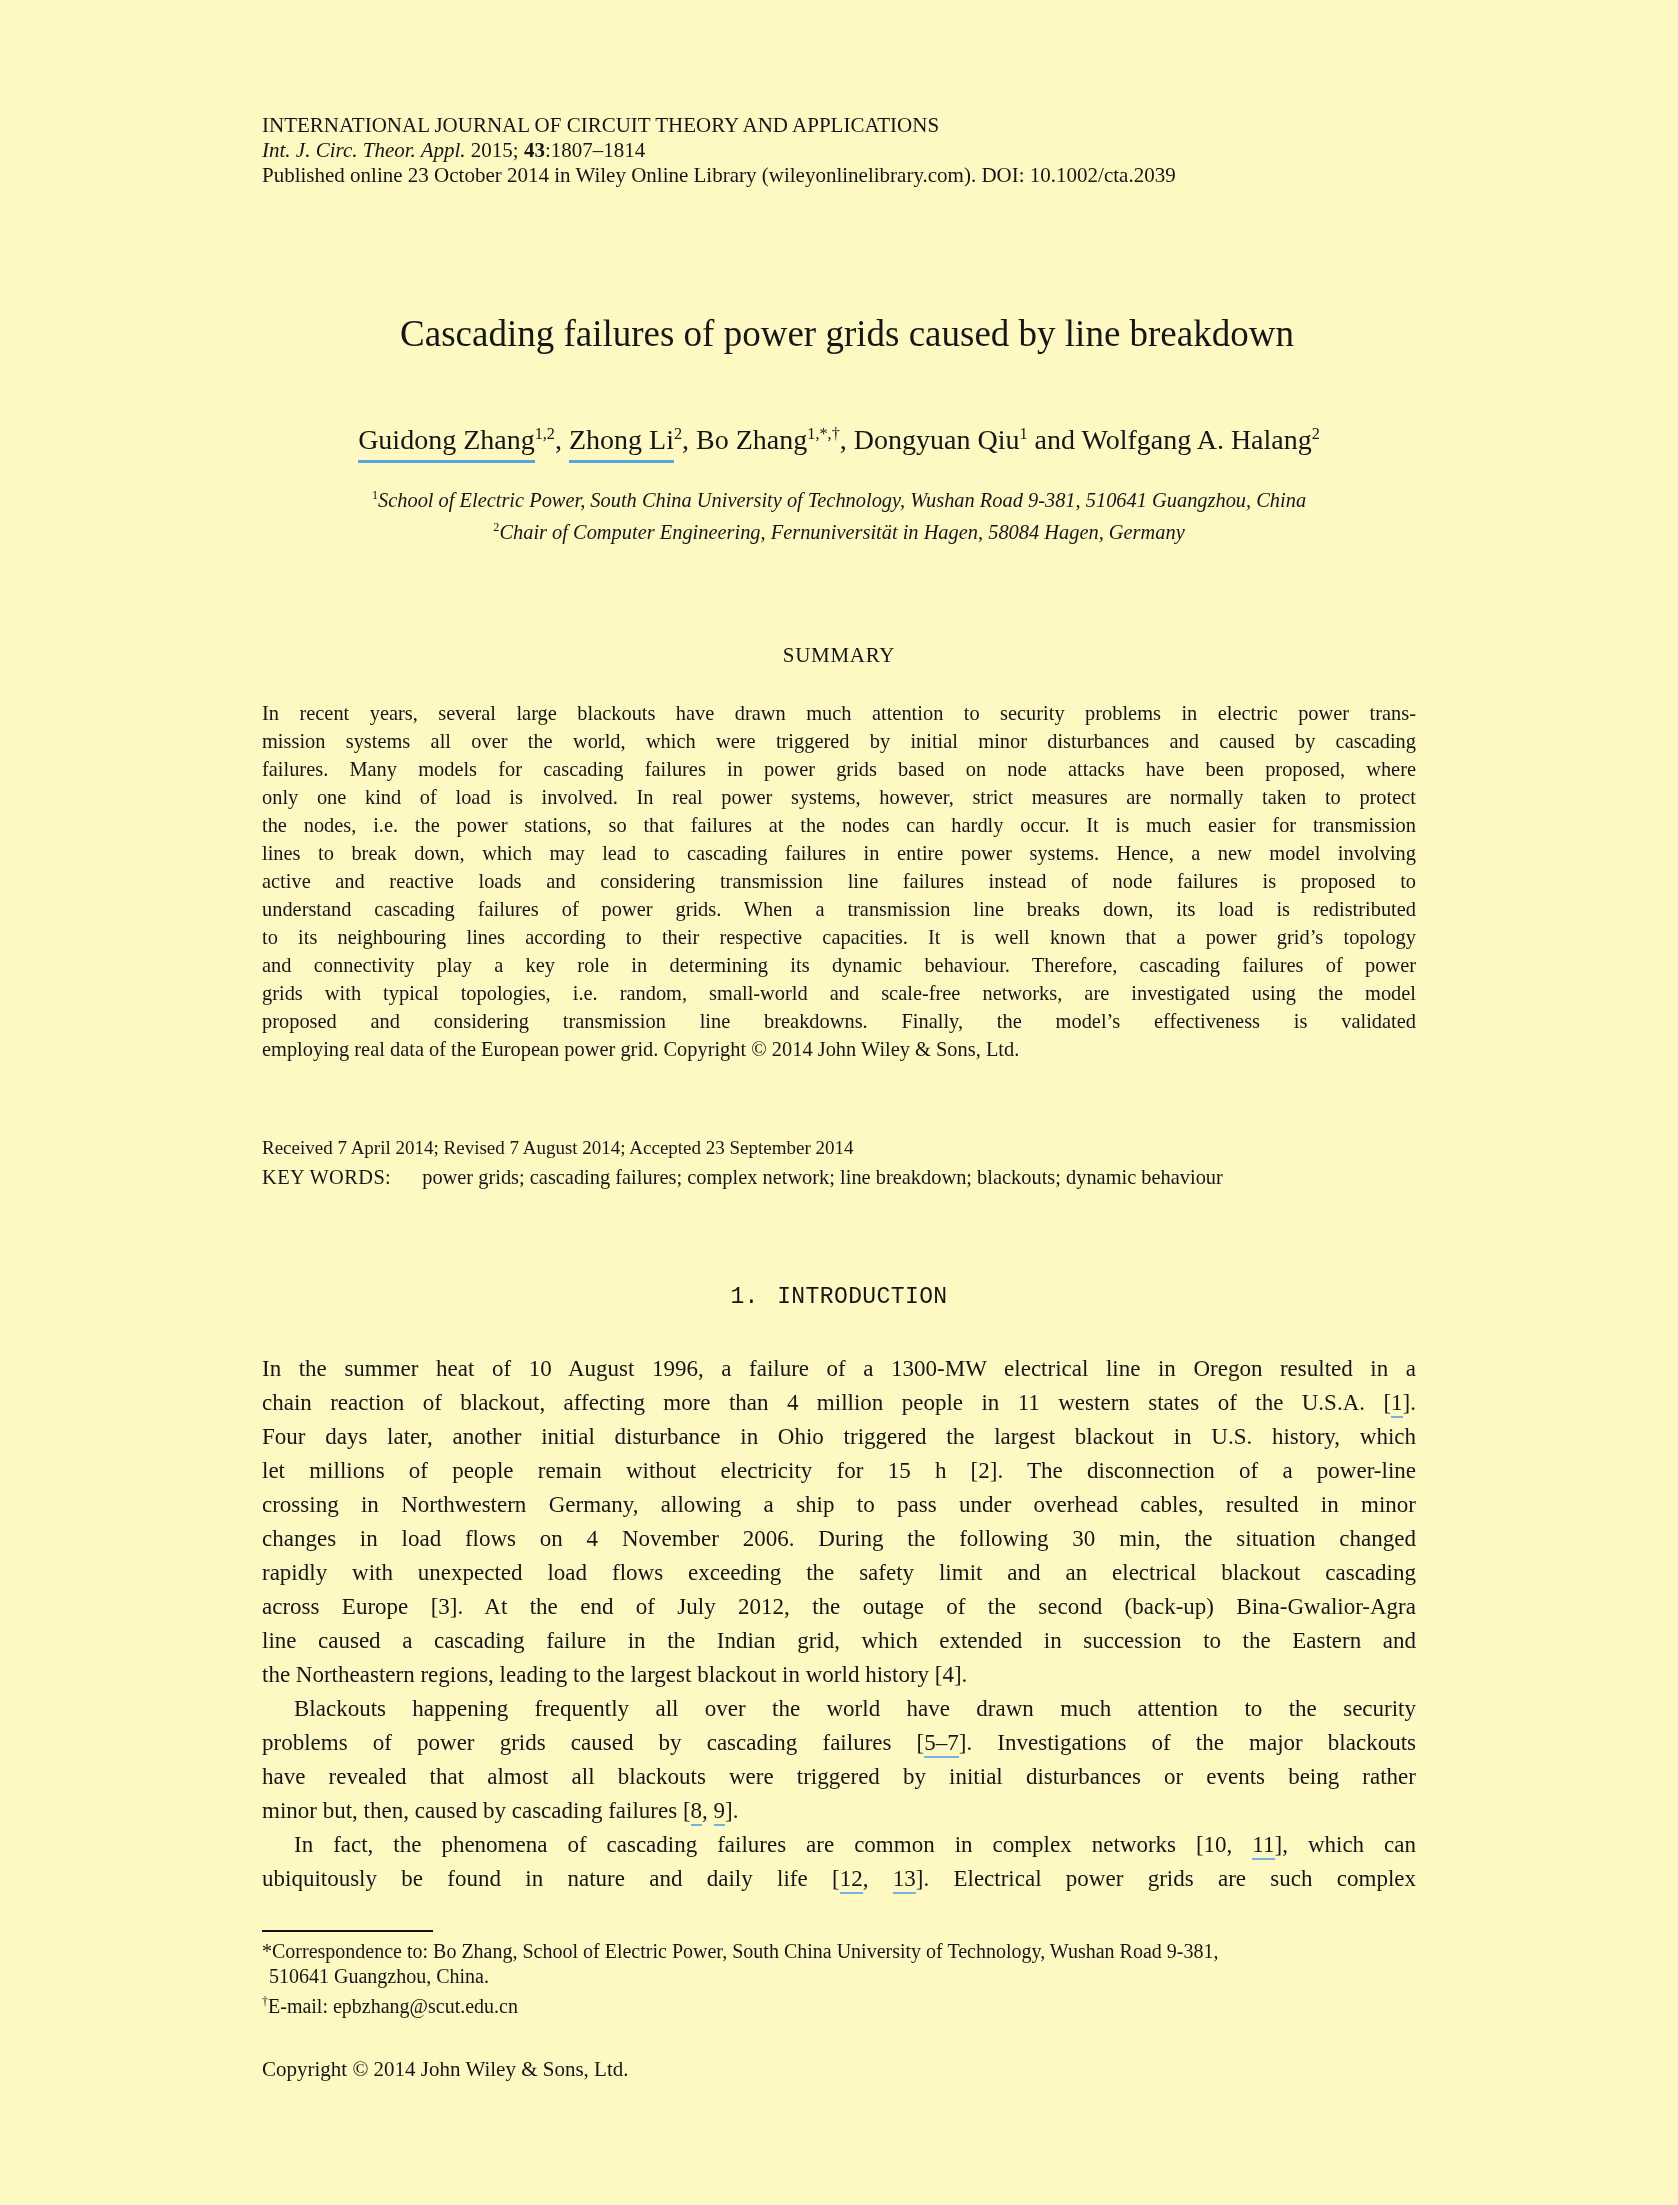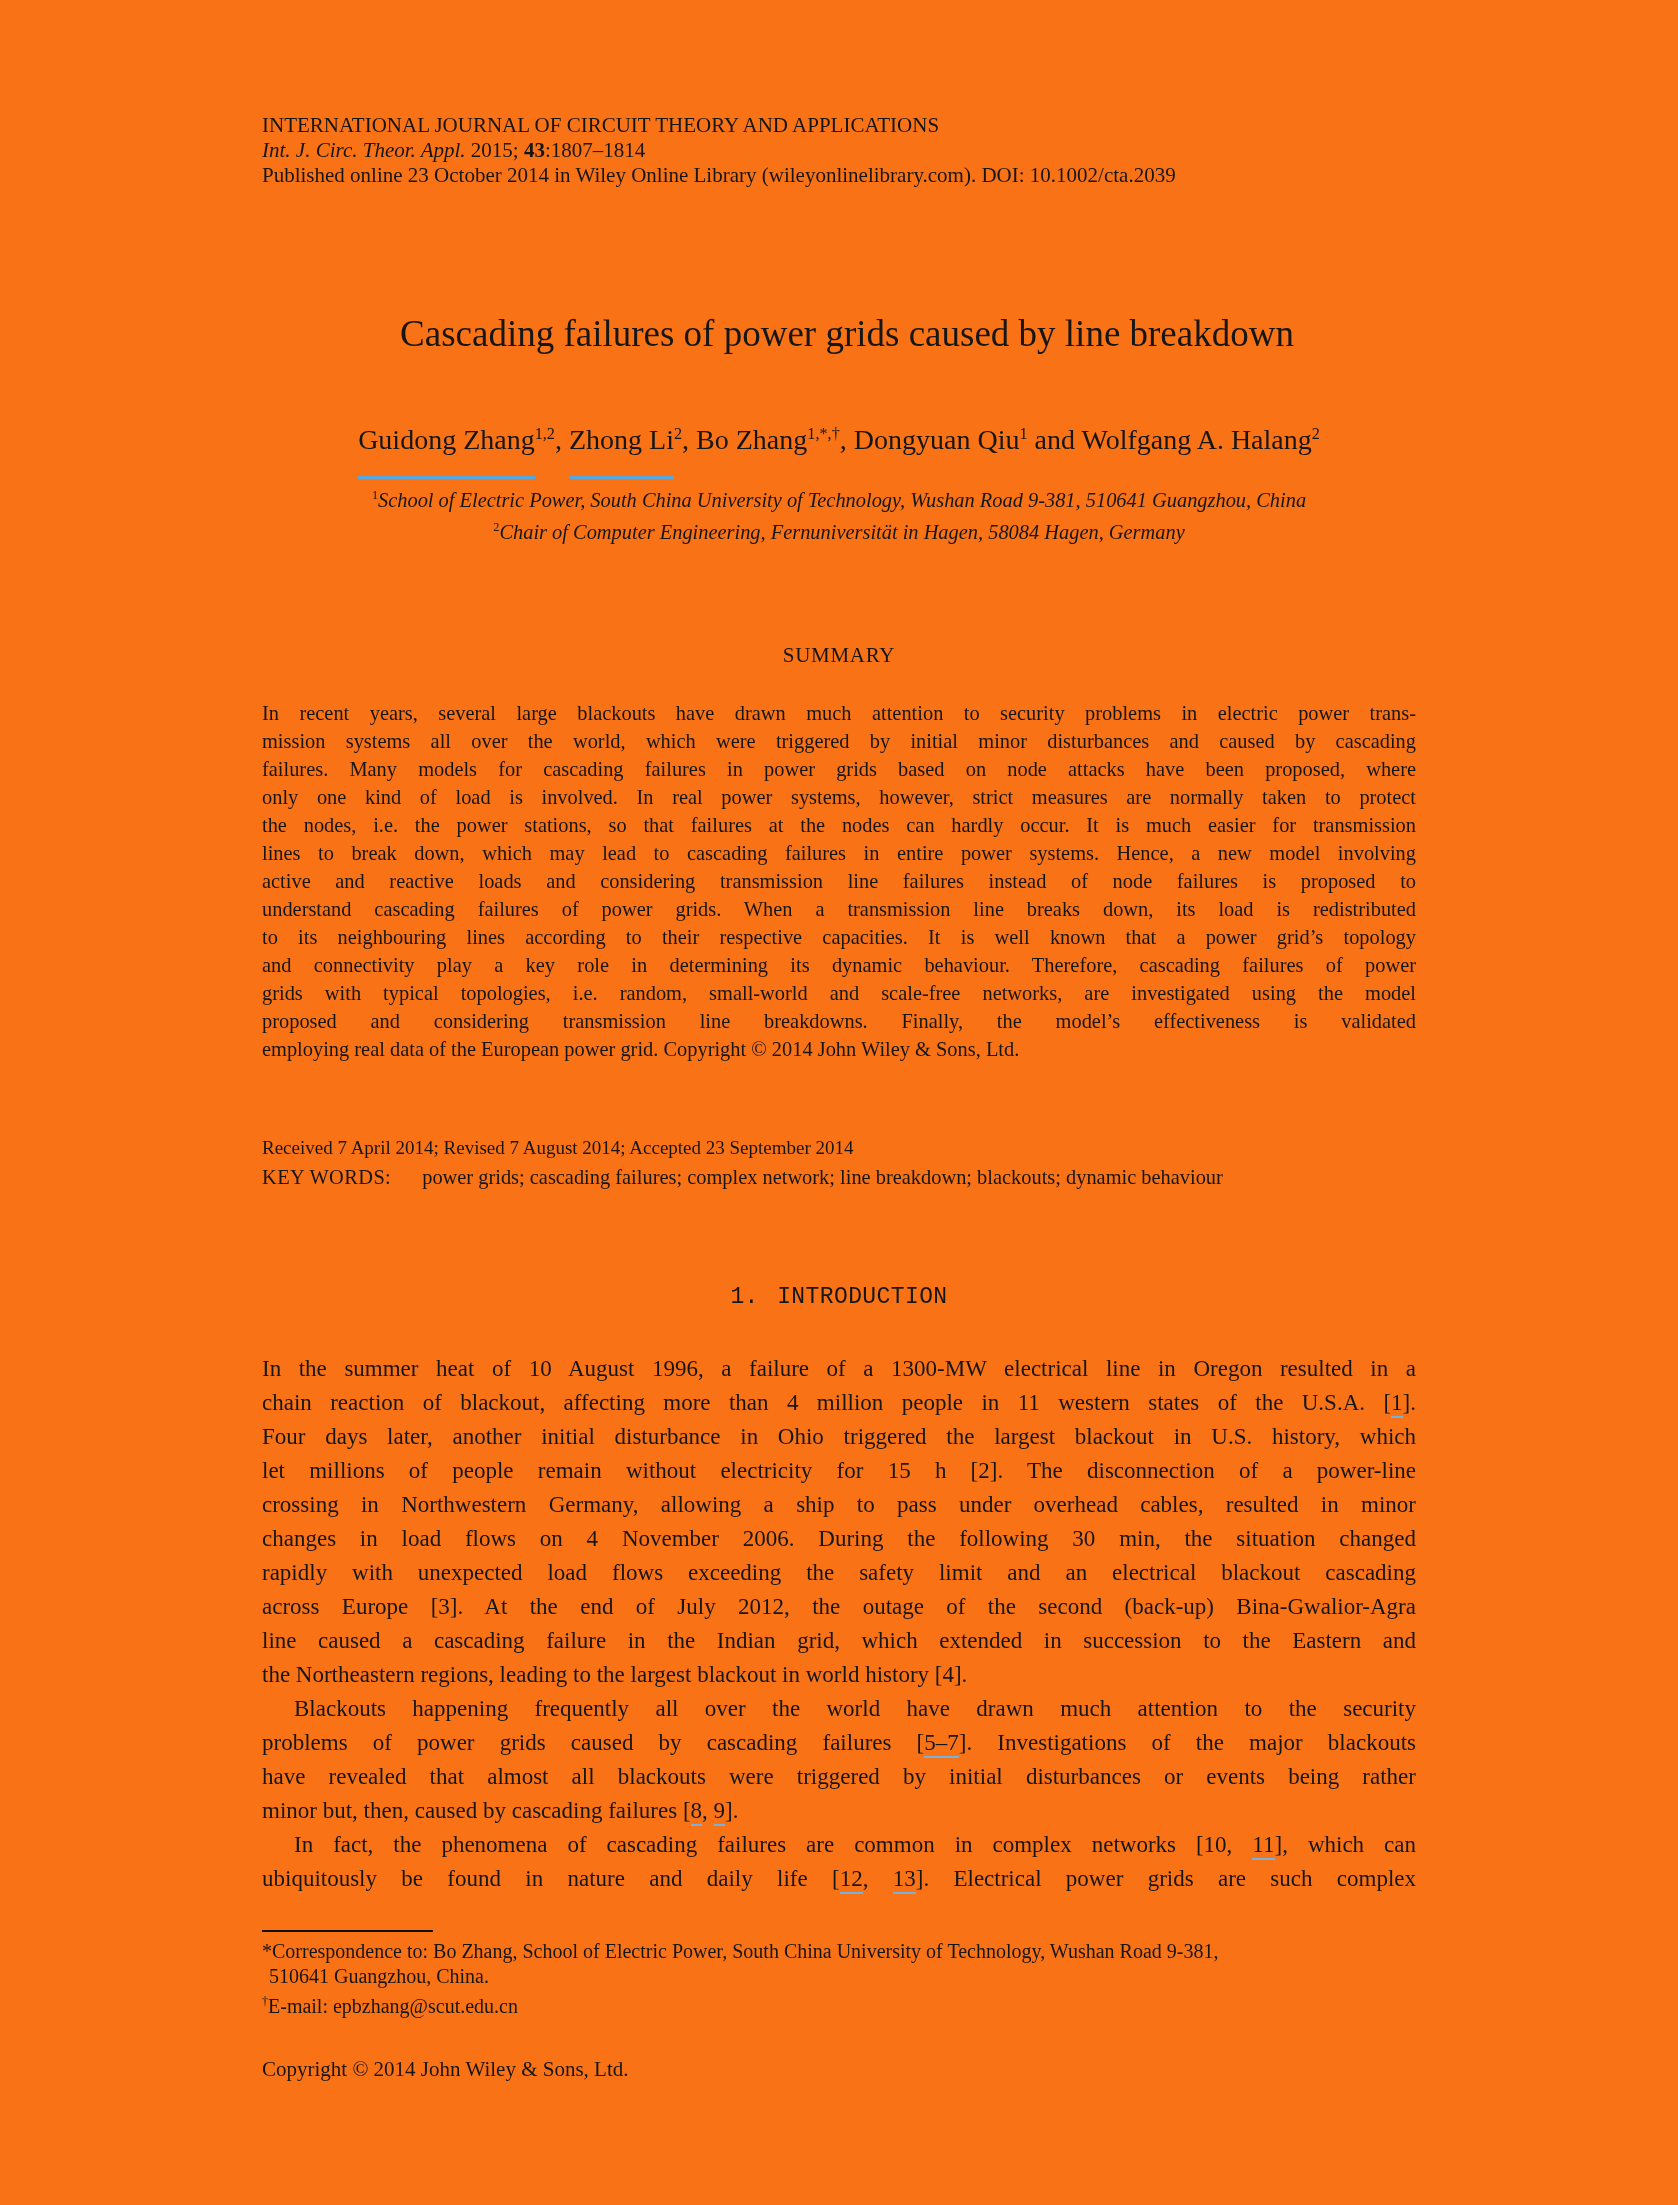--- a/index.html
+++ b/index.html
@@ -1,28 +1,28 @@
 <!DOCTYPE html>
 <html style="font-size:11.3px"><head>
 <meta charset="utf-8">
 <style>
   html,body{margin:0;padding:0;background:#e8e8e8;}
-  .page{position:relative;width:1678px;height:2205px;background:#f97316;
+  .page{position:relative;width:1678px;height:2205px;background:#fef9c3;
         font-family:"Liberation Serif","DejaVu Serif",serif;color:#161616;overflow:hidden;}
   .col{position:absolute;left:262px;width:1154px;}
   
   .hdr{top:113px;font-size:21px;line-height:25px;}
   .hdr .it{font-style:italic;}
   .hdr .b{font-weight:bold;}
   
   .title{top:304px;text-align:center;font-size:37px;line-height:44px;}
   
   .authors{top:417px;text-align:center;font-size:28px;line-height:35px;white-space:nowrap;}
   .authors sup{font-size:58%;margin-top:12px;}
-  .author-link{border-bottom:3.5px solid #58a6dc;padding-bottom:21px;}
+  .author-link{border-bottom:3.5px solid #58a6dc;padding-bottom:5px;}
   
   .affils{top:482px;text-align:center;font-style:italic;font-size:20.4px;line-height:27px;}
   .affils sup{font-size:60%;font-style:normal;}
   
   .sumhead{top:643px;text-align:center;font-size:21px;letter-spacing:0.7px;}
   .summary{top:699px;font-size:20.4px;}
   .summary .line{height:28px;line-height:28px;}
   
   .received{top:1100px;font-size:19px;line-height:25px;margin-top:35px;}
   .keywords{top:1165px;font-size:20.4px;line-height:25px;}

